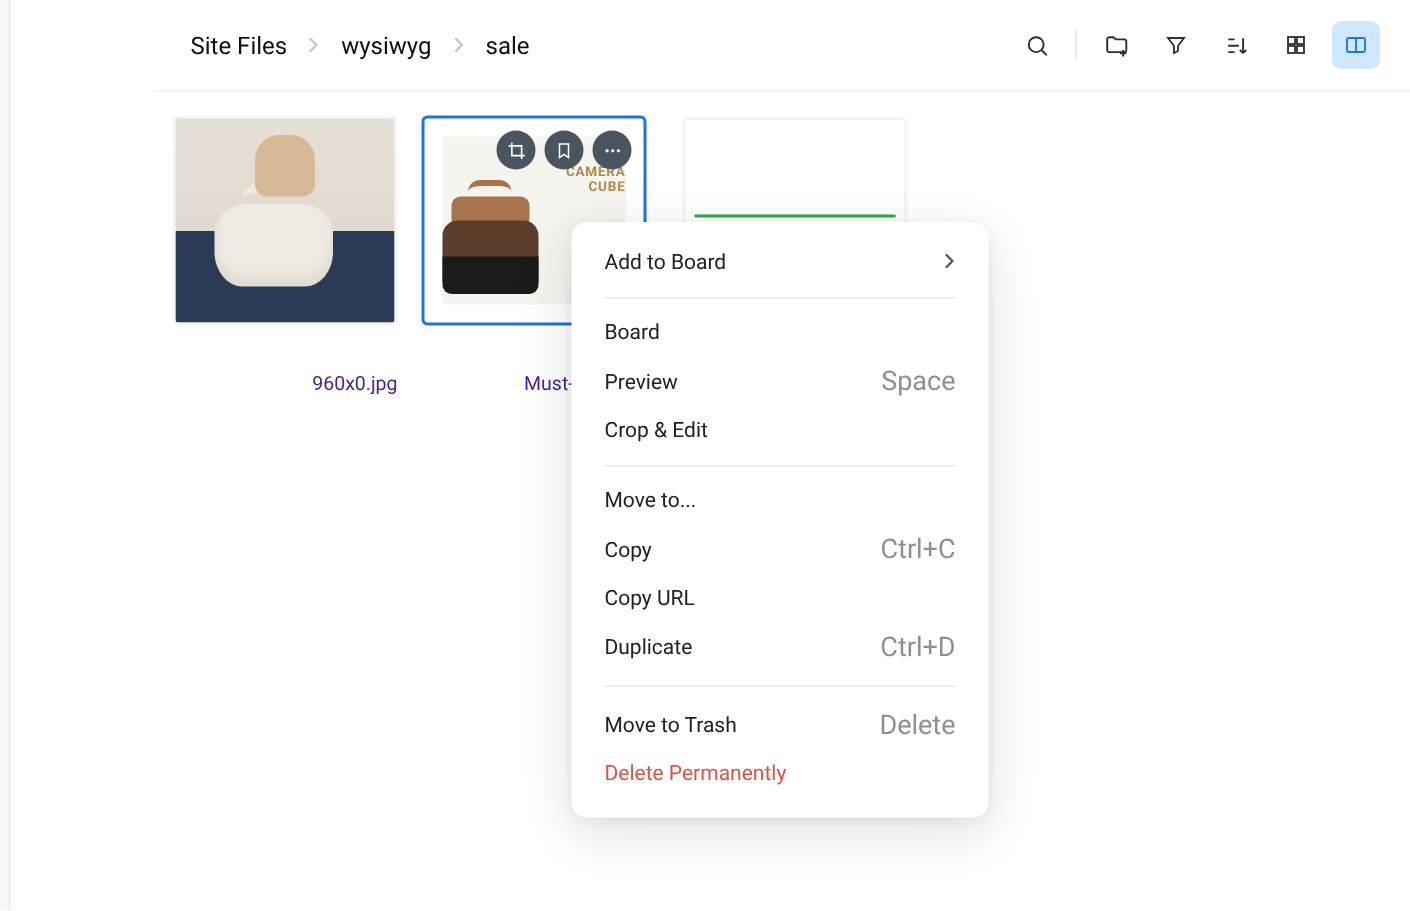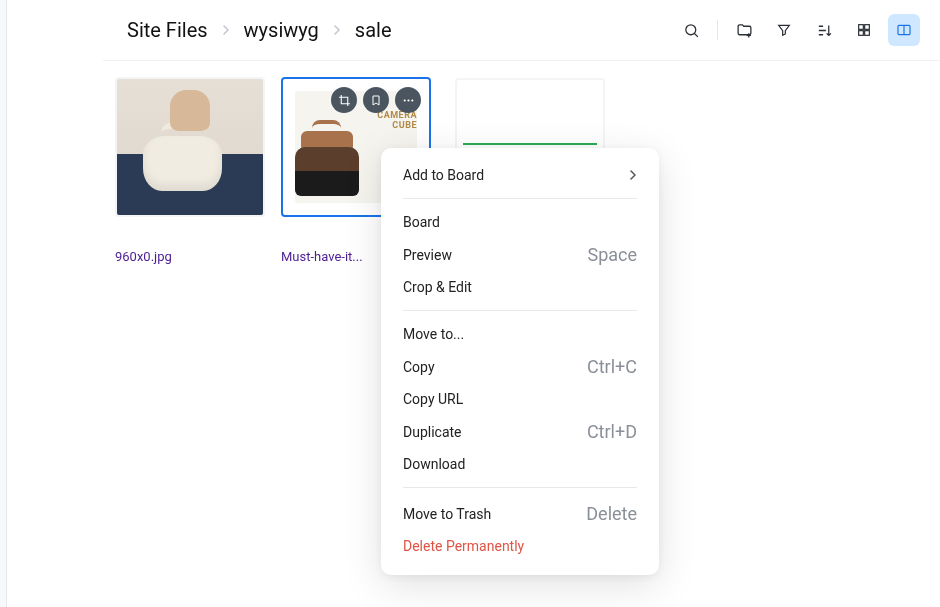--- a/index.html
+++ b/index.html
@@ -28,21 +28,21 @@
     align-items: center;
     justify-content: space-between;
     padding: 14px 20px 14px 24px;
     border-bottom: 1px solid #f0f2f5;
     margin: 0 0 0 96px;
   }
   .breadcrumbs {
     display: flex;
     align-items: center;
     gap: 14px;
-    font-size: 20px;
+    font-size: 16px;
     color: #111;
   }
   .breadcrumbs .crumb { color: #111; cursor: pointer; }
   .breadcrumbs .chev {
     color: #c0c4cc;
     font-size: 12px;
     display: inline-flex;
   }
   .toolbar {
     display: flex;
@@ -68,21 +68,21 @@
     padding: 16px 0 0 108px;
   }
   .grid {
     display: flex;
     gap: 16px;
   }
   .tile {
     width: 150px;
     display: flex;
     flex-direction: column;
-    align-items: flex-start;
+    align-items: flex-end;
   }
   .thumb {
     width: 150px; height: 140px;
     border-radius: 4px;
     background: #f3f4f6;
     position: relative;
     overflow: hidden;
     border: 2px solid transparent;
   }
   .thumb.selected {
@@ -380,23 +380,20 @@
       <span>Copy</span>
       <span class="shortcut">Ctrl+C</span>
     </div>
     <div class="menu-item">
       <span>Copy URL</span>
     </div>
     <div class="menu-item">
       <span>Duplicate</span>
       <span class="shortcut">Ctrl+D</span>
     </div>
-    <div class="menu-item">
-      <span>Download</span>
-    </div>
     <div class="menu-sep"></div>
     <div class="menu-item">
       <span>Move to Trash</span>
       <span class="shortcut">Delete</span>
     </div>
     <div class="menu-item danger">
       <span>Delete Permanently</span>
     </div>
   </div>
 

